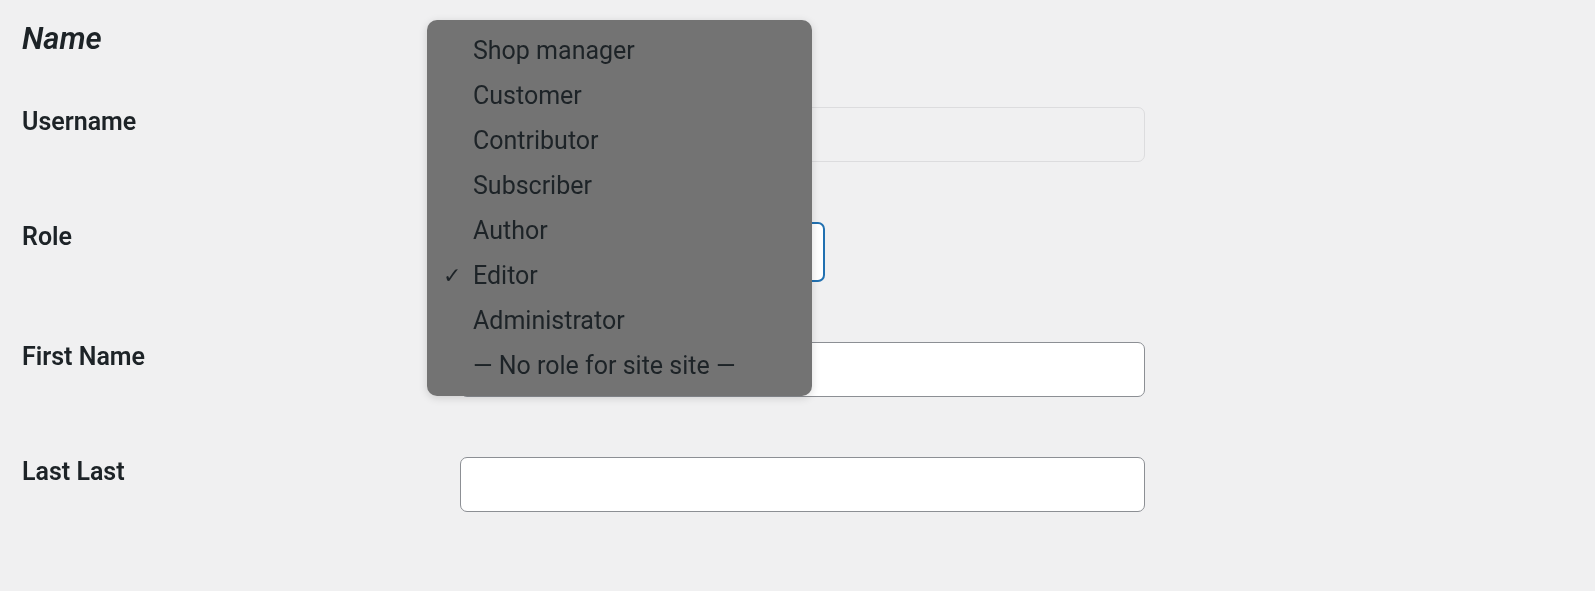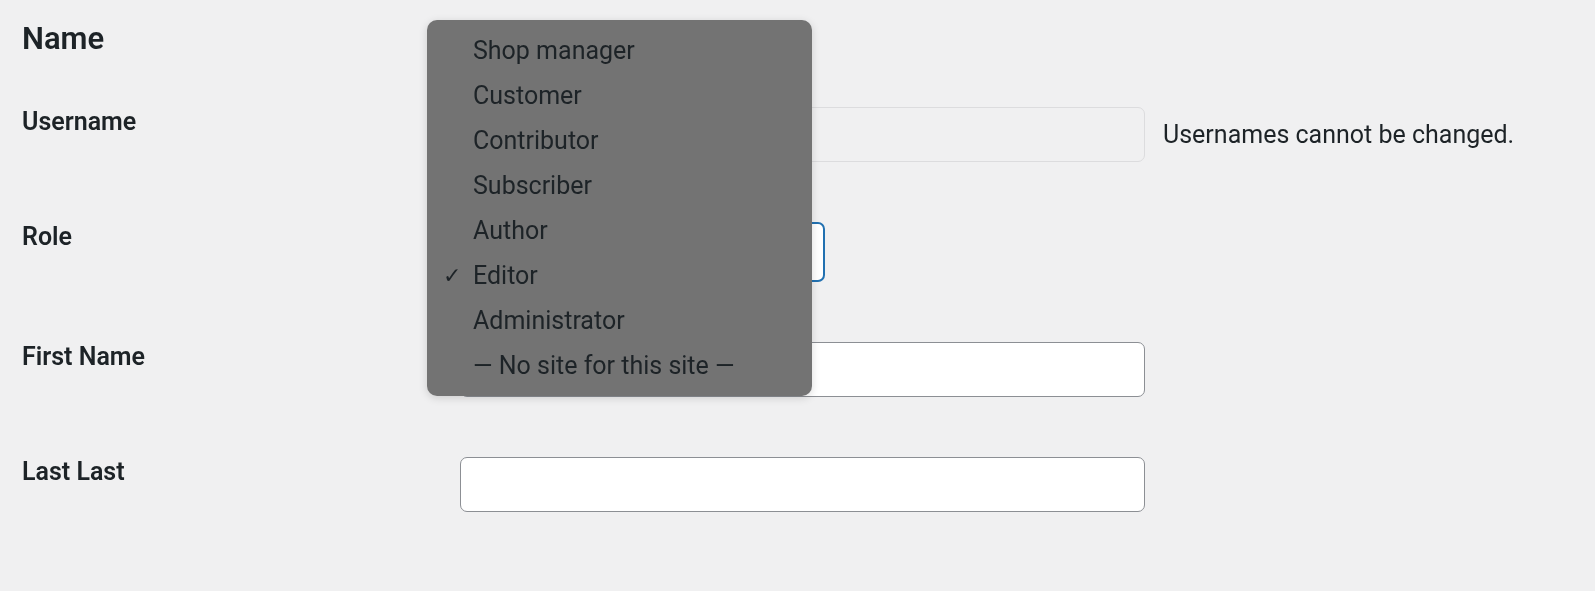--- a/index.html
+++ b/index.html
@@ -17,20 +17,21 @@
     }
     .form-section {
       padding: 20px;
     }
     .section-heading {
       font-size: 31px;
       font-weight: 600;
       color: #1d2327;
       margin-bottom: 50px;
       padding-left: 2px;
+      font-style: italic;
     }
     .form-row {
       display: flex;
       align-items: flex-start;
       margin-bottom: 60px;
       min-height: 55px;
     }
     .form-label {
       width: 440px;
       font-size: 25px;
@@ -99,21 +100,20 @@
 </head>
 <body>
 
 <div class="form-section">
   <h2 class="section-heading">Name</h2>
 
   <div class="form-row">
     <div class="form-label">Username</div>
     <div class="field-area">
       <input class="text-input disabled" type="text" disabled="" value="" style="">
-      <span class="help-text">Usernames cannot be changed.</span>
     </div>
   </div>
 
   <div class="form-row">
     <div class="form-label">Role</div>
     <div class="field-area">
       <div class="select-box"></div>
     </div>
   </div>
 
@@ -149,15 +149,15 @@
     <span>Author</span>
   </div>
   <div class="dropdown-item">
     <span class="check-icon">✓</span>
     <span>Editor</span>
   </div>
   <div class="dropdown-item">
     <span>Administrator</span>
   </div>
   <div class="dropdown-item">
-    <span>— No site for this site —</span>
+    <span>— No role for site site —</span>
   </div>
 </div>
 
 </body></html>

